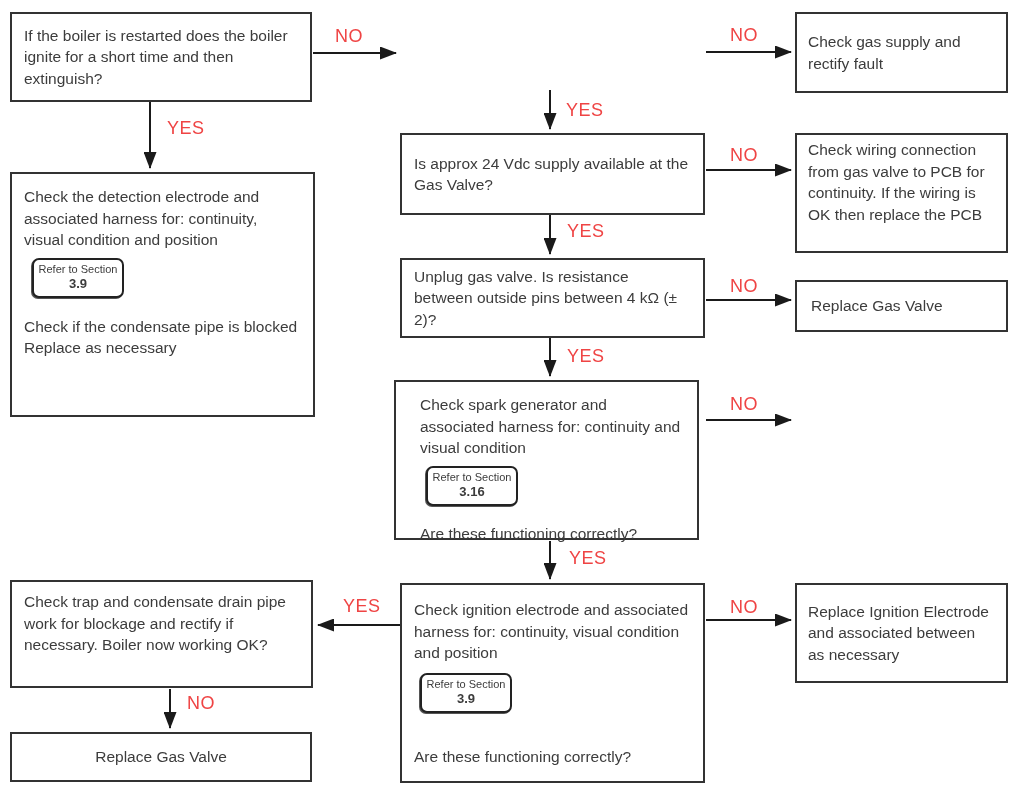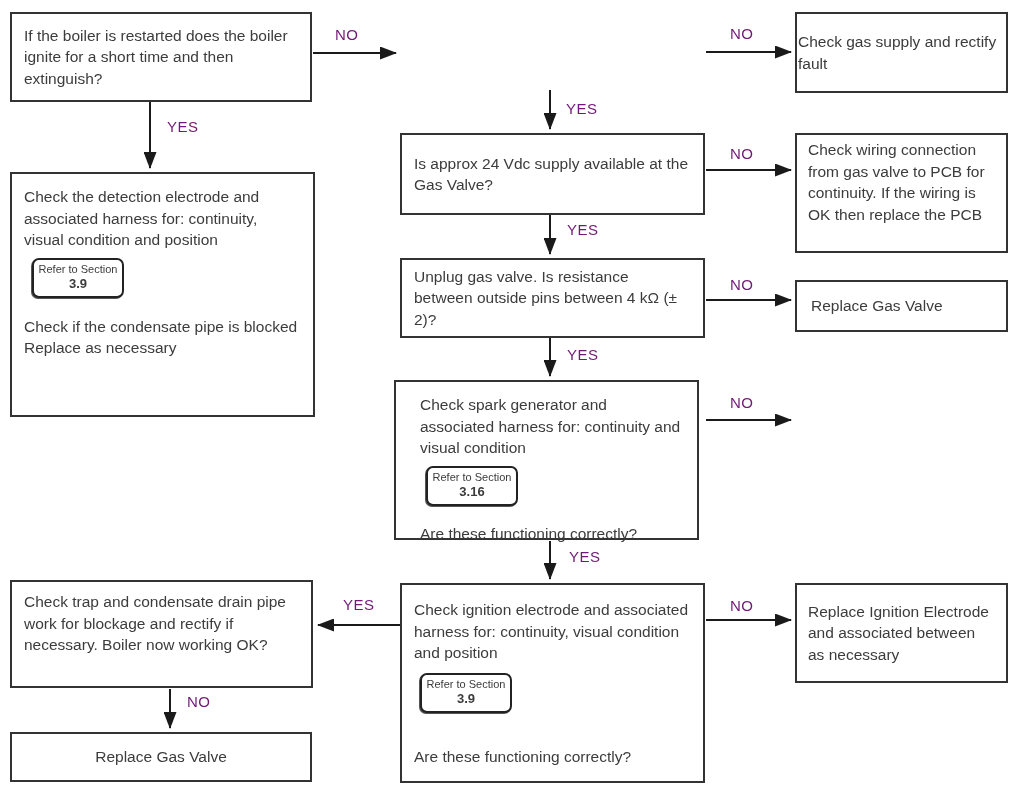--- a/index.html
+++ b/index.html
@@ -8,21 +8,21 @@
     font-family:"Liberation Sans", sans-serif; color:#3c3c3c; overflow:hidden;
   }
   .node {
     position:absolute; border:2px solid #333333; background:#ffffff;
     box-sizing:border-box; font-size:15.5px; line-height:21.5px;
   }
   .node p { margin:0; }
   .vc { display:flex; flex-direction:column; justify-content:center; }
   .hc { text-align:center; }
   .edge-label {
-    position:absolute; font-size:15px; letter-spacing:0.5px; color:#701a75;
+    position:absolute; font-size:18px; letter-spacing:0.5px; color:#ef4444;
     white-space:nowrap;
   }
   .refer {
     border:2px solid #222222; border-radius:7px; width:92px;
     padding:3px 2px 4px 2px; text-align:center; box-sizing:border-box;
     background:#ffffff; box-shadow:-1px 1px 0 #555;
   }
   .refer .rl { font-size:11px; line-height:13px; }
   .refer .rn { font-size:13px; font-weight:bold; line-height:16px; }
   svg.arrows { position:absolute; left:0; top:0; pointer-events:none; }
@@ -67,21 +67,21 @@
   <span class="edge-label" style="left:569px; top:548px;">YES</span>
   <span class="edge-label" style="left:730px; top:597px;">NO</span>
   <span class="edge-label" style="left:343px; top:596px;">YES</span>
   <span class="edge-label" style="left:187px; top:693px;">NO</span>
 
   <div class="node vc" style="left:10px; top:12px; width:302px; height:90px; padding:0 12px;">
     <p>If the boiler is restarted does the boiler ignite for a short time and then extinguish?</p>
   </div>
 
 
-  <div class="node vc" style="left:795px; top:12px; width:213px; height:81px; padding:0 1px;">
+  <div class="node vc" style="left:795px; top:12px; width:213px; height:81px; padding:0 11px;">
     <p>Check gas supply and rectify fault</p>
   </div>
 
   <div class="node" style="left:10px; top:172px; width:305px; height:245px; padding:12px 12px 0 12px;">
     <p>Check the detection electrode and associated harness for: continuity, visual condition and position</p>
     <div class="refer" style="margin:7px 0 0 8px;">
       <div class="rl">Refer to Section</div>
       <div class="rn">3.9</div>
     </div>
     <p style="margin-top:18px;">Check if the condensate pipe is blocked</p>

